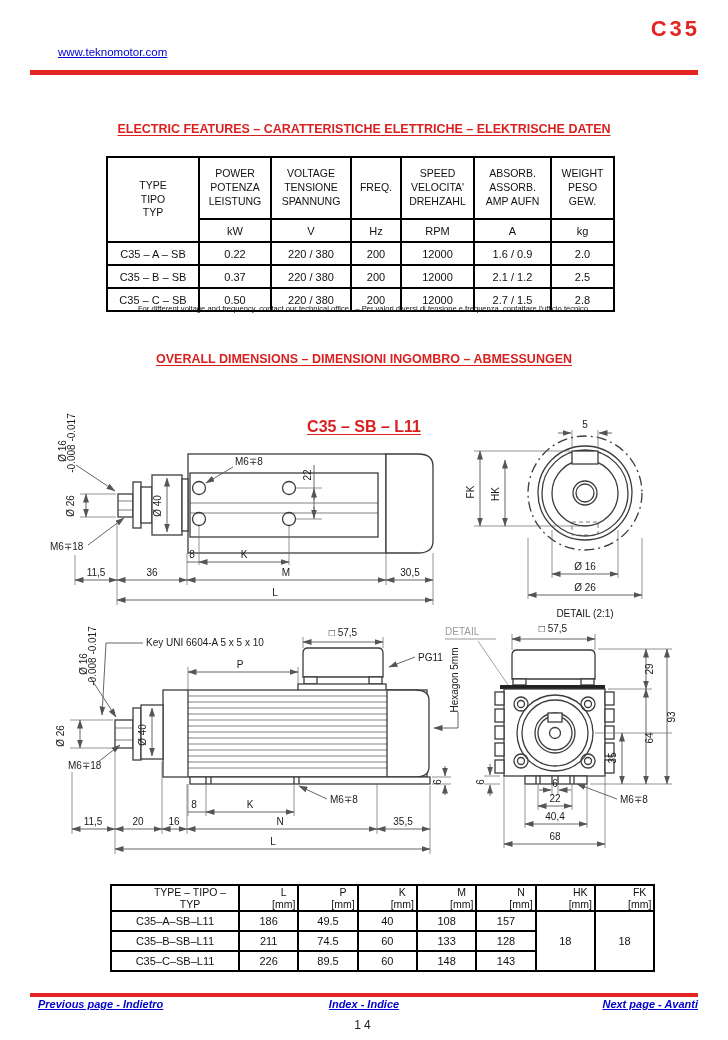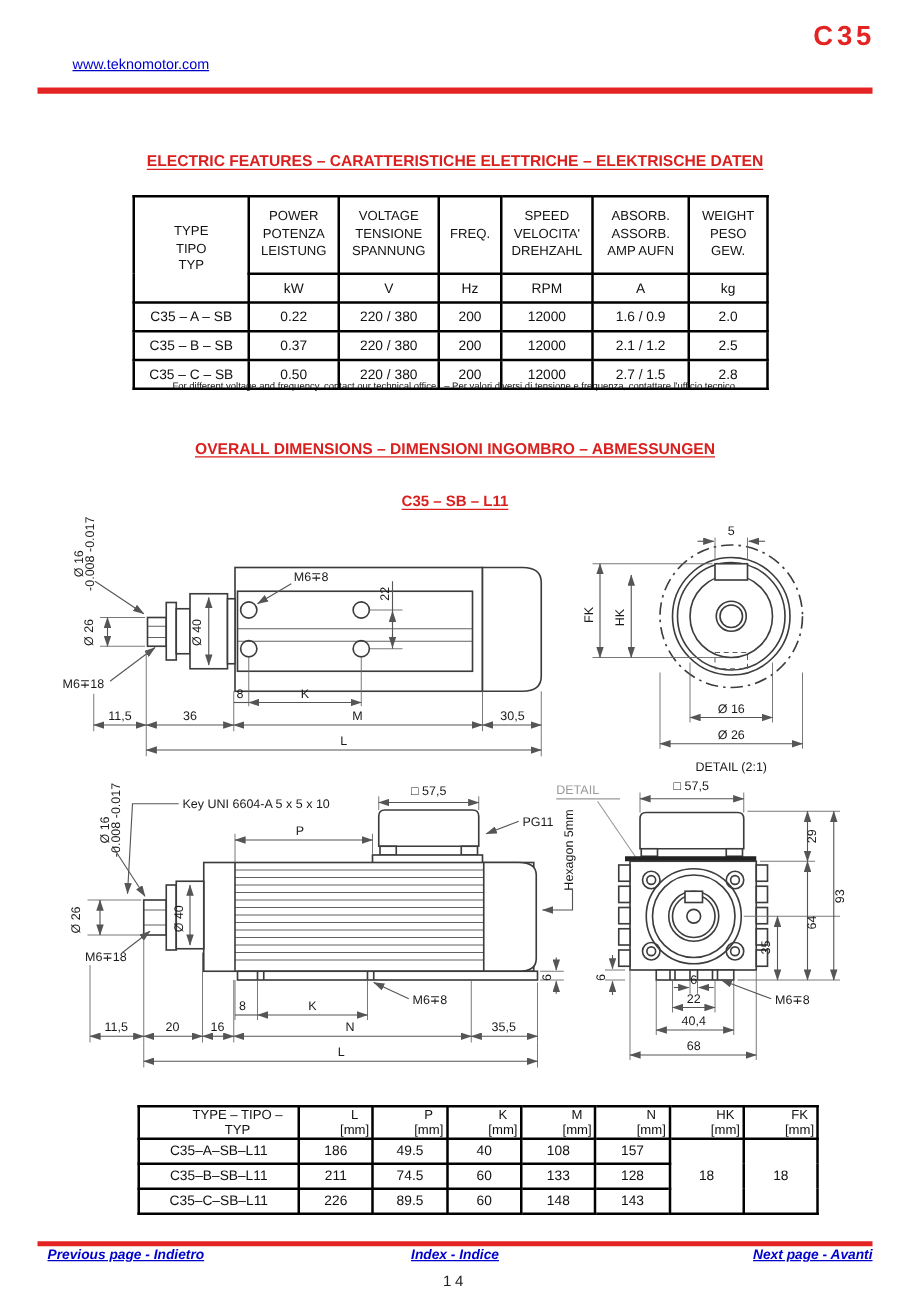--- a/index.html
+++ b/index.html
@@ -5,21 +5,21 @@
   html,body{margin:0;padding:0;background:#fff;}
   body{width:728px;height:1040px;position:relative;font-family:"Liberation Sans",sans-serif;color:#111;}
   .abs{position:absolute;}
   .redbar{position:absolute;left:30px;width:668px;background:#e32423;}
   a.plink{color:#0000cc;text-decoration:underline;}
   .model{position:absolute;right:28px;top:16px;font-size:22px;font-weight:bold;color:#e32423;letter-spacing:3px;font-family:"Liberation Sans",sans-serif;}
   .sec-title{position:absolute;left:0;width:728px;text-align:center;font-weight:bold;color:#da1f1f;}
   .sec-title span{text-decoration:underline;text-underline-offset:2px;}
   .t1{top:122px;font-size:12.5px;}
   .t2{top:352px;font-size:12.5px;}
-  .t3{top:394px;font-size:12px;}
+  .t3{top:418px;font-size:16px;}
   table{border-collapse:collapse;background:#fff;}
   .etable{position:absolute;left:106px;top:156px;font-size:11px;text-align:center;table-layout:fixed;}
   .etable td{border:2px solid #000;padding:0 2px;}
   .etable .hdr{font-size:10.5px;line-height:1.32;white-space:pre-line;}
   .etable .hrow td{height:60px;border-radius:12px;}
   .etable .urow td{height:21px;}
   .etable .drow td{height:21px;}
   .note{position:absolute;left:0;top:304px;width:728px;text-align:center;font-size:7.6px;color:#111;}
   .dtable{position:absolute;left:110px;top:884px;font-size:11px;text-align:center;table-layout:fixed;}
   .dtable td{border:2px solid #000;padding:0 2px;height:18px;}

